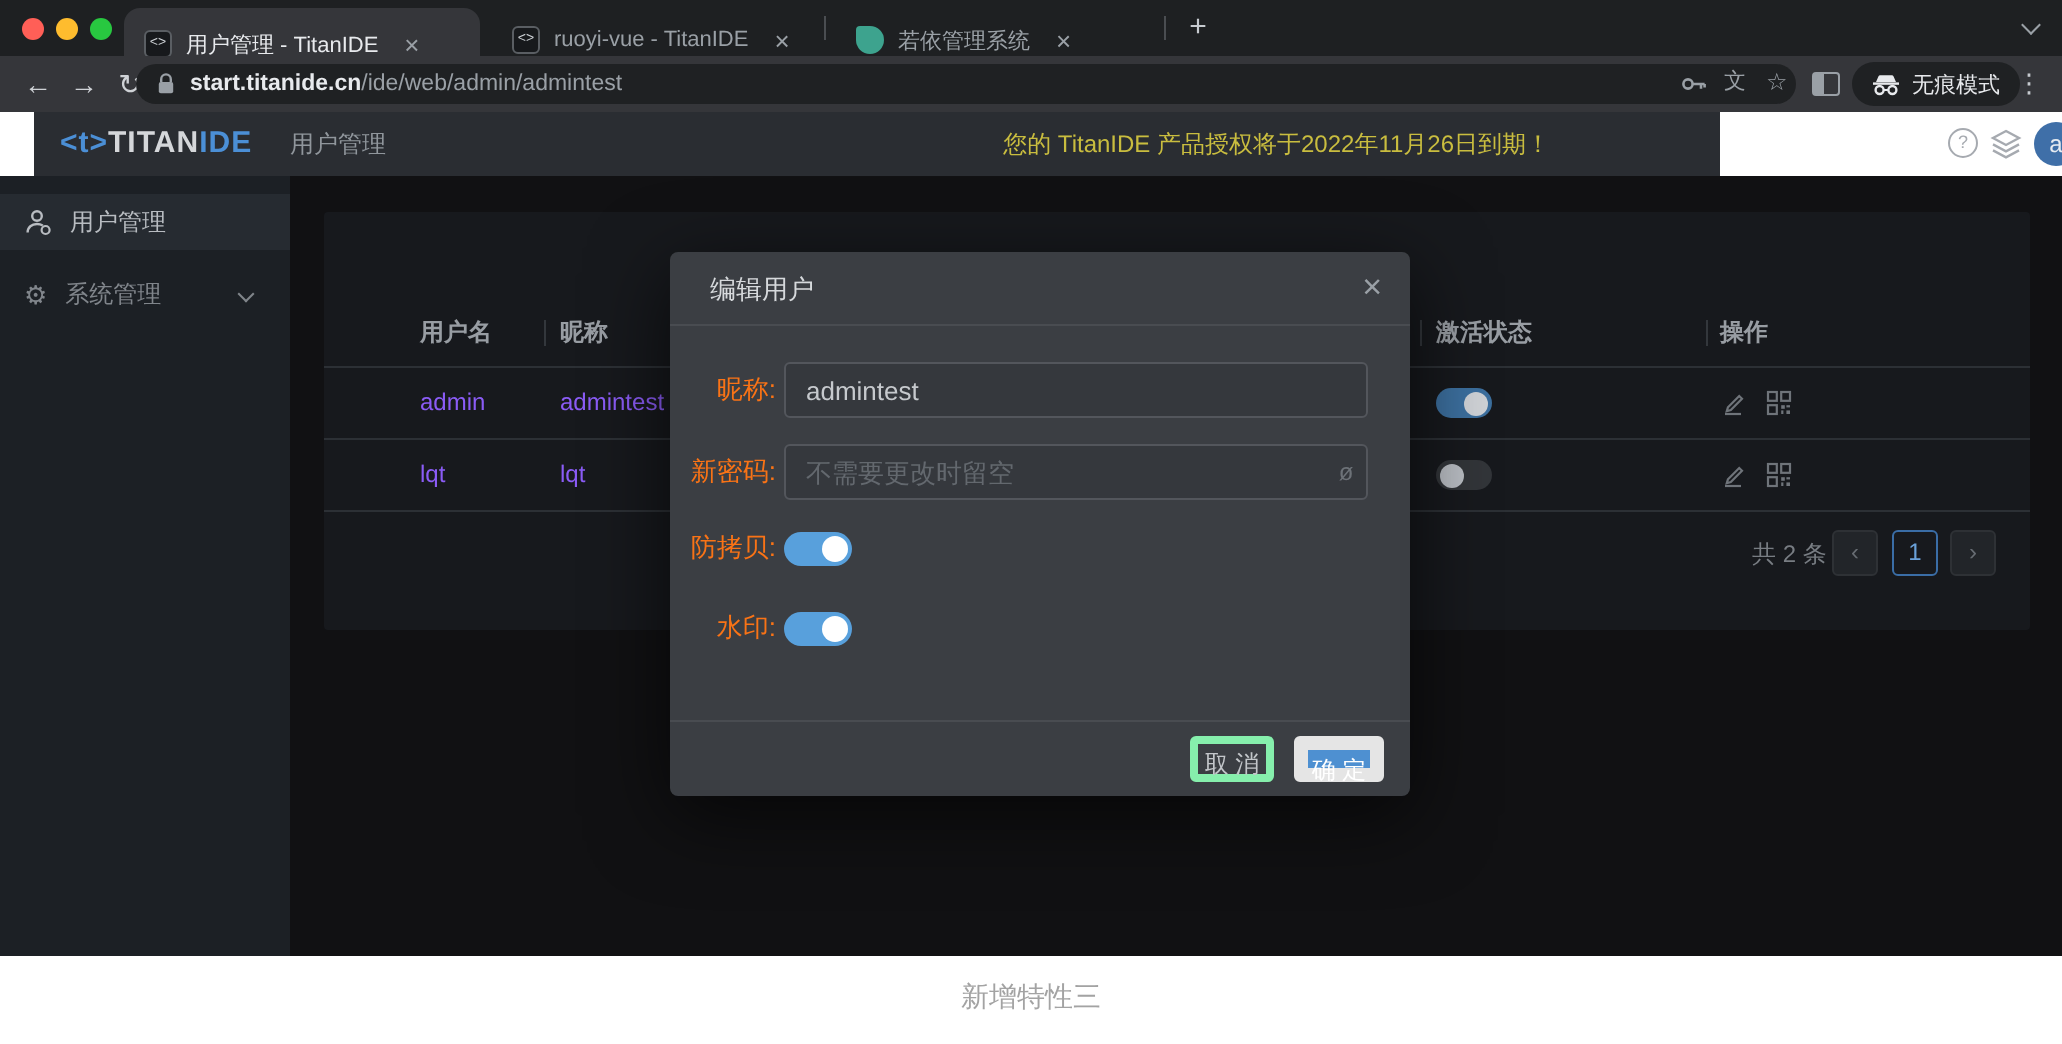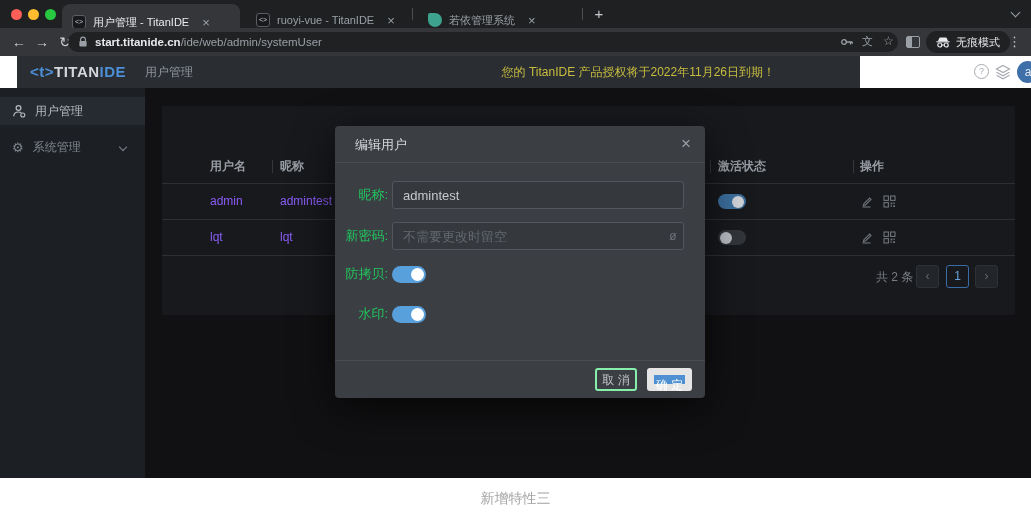--- a/index.html
+++ b/index.html
@@ -70,29 +70,29 @@
   .tgl.off { background:#323539; } .tgl.off .knob { left:2px; background:#b9bdc3; }
 
   .pag-total { position:absolute; left:714px; top:160px; height:23px; line-height:23px; font-size:12px; color:#787d83; }
   .pag-btn { position:absolute; top:159px; width:23px; height:23px; border-radius:3px; background:#222529; border:1px solid #2e3135; color:#676c72; font-size:12px; line-height:21px; text-align:center; }
   .pag-btn.page { background:transparent; border:1px solid #3a6da6; color:#6ba1d9; }
 
   
   .modal { position:absolute; left:335px; top:126px; width:370px; height:272px; background:#3b3e43; border-radius:4px; box-shadow:0 10px 40px rgba(0,0,0,.65); }
   .m-header { position:absolute; left:0; top:0; width:100%; height:37px; line-height:37px; padding-left:20px; font-size:13px; color:#d6d9dc; border-bottom:1px solid #494c51; }
   .m-close { position:absolute; right:14px; top:0; height:37px; line-height:35px; font-size:17px; color:#9aa0a6; }
-  .m-label { position:absolute; left:0; width:53px; text-align:right; font-size:13px; color:#22c55e; }
+  .m-label { position:absolute; left:0; width:53px; text-align:right; font-size:13px; color:#f97316; }
   .m-input { position:absolute; left:57px; width:292px; height:28px; background:#35383d; border:1px solid #53565c; border-radius:3px; color:#c6c9cd; font-size:13px; padding:0 26px 0 10px; outline:none; font-family:inherit; }
   .m-input::placeholder { color:#63686e; }
   .eye { position:absolute; left:328px; width:20px; height:28px; line-height:28px; color:#6d7278; font-size:12px; text-align:center; }
   .mtgl { position:absolute; left:57px; width:34px; height:17px; border-radius:9px; background:#58a0dc; }
   .mtgl .knob { position:absolute; right:2px; top:2px; width:13px; height:13px; border-radius:50%; background:#fff; }
   .m-footer-line { position:absolute; left:0; top:234px; width:100%; height:1px; background:#494c51; }
   .m-btn { position:absolute; top:242px; height:23px; border-radius:3px; font-size:12px; line-height:21px; text-align:center; }
-  .m-btn.cancel { left:260px; width:42px; border:2px solid #86efac; color:#c3c6ca; background:transparent; }
+  .m-btn.cancel { left:260px; width:42px; border:4px solid #86efac; color:#c3c6ca; background:transparent; }
   .m-btn.confirm { left:312px; width:45px; border:7px solid #e5e5e5; color:#fff; background:#4e90d1; }
 
   
   .caption-strip { position:absolute; left:0; top:478px; width:1031px; height:36px; background:#fff; }
   .caption { width:100%; text-align:center; padding-top:12px; font-size:14px; color:#a3a3a3; }
 
   svg { display:block; }
 </style>
 </head>
 <body>
@@ -128,21 +128,21 @@
   <div class="toolbar">
     <span class="navbtn" style="left:8px;">←</span>
     <span class="navbtn" style="left:31px;">→</span>
     <span class="navbtn" style="left:54px;">↻</span>
 
     <div class="omnibox">
       <svg width="10" height="12" viewBox="0 0 10 12">
         <path d="M2.6 5V3.6a2.4 2.4 0 0 1 4.8 0V5" fill="none" stroke="#9aa0a6" stroke-width="1.2"></path>
         <rect x="1.4" y="5" width="7.2" height="5.6" rx="1" fill="#9aa0a6"></rect>
       </svg>
-      <span class="url"><span class="domain">start.titanide.cn</span><span class="path">/ide/web/admin/systemUser</span></span>
+      <span class="url"><span class="domain">start.titanide.cn</span><span class="path">/ide/web/admin/admintest</span></span>
     </div>
 
     <svg class="tb-ic" style="left:840px;" width="14" height="14" viewBox="0 0 14 14">
       <circle cx="4" cy="7" r="2.3" fill="none" stroke="#9aa0a6" stroke-width="1.3"></circle>
       <path d="M6.3 7h6M10.5 7v2.4M12.3 7v1.7" stroke="#9aa0a6" stroke-width="1.3" fill="none"></path>
     </svg>
     <span class="tb-ic" style="left:862px; top:6px; font-size:11px;">文</span>
     <span class="tb-ic" style="left:883px; top:6px; font-size:12px;">☆</span>
     <span class="sidepanel-ic">
         <i></i>

